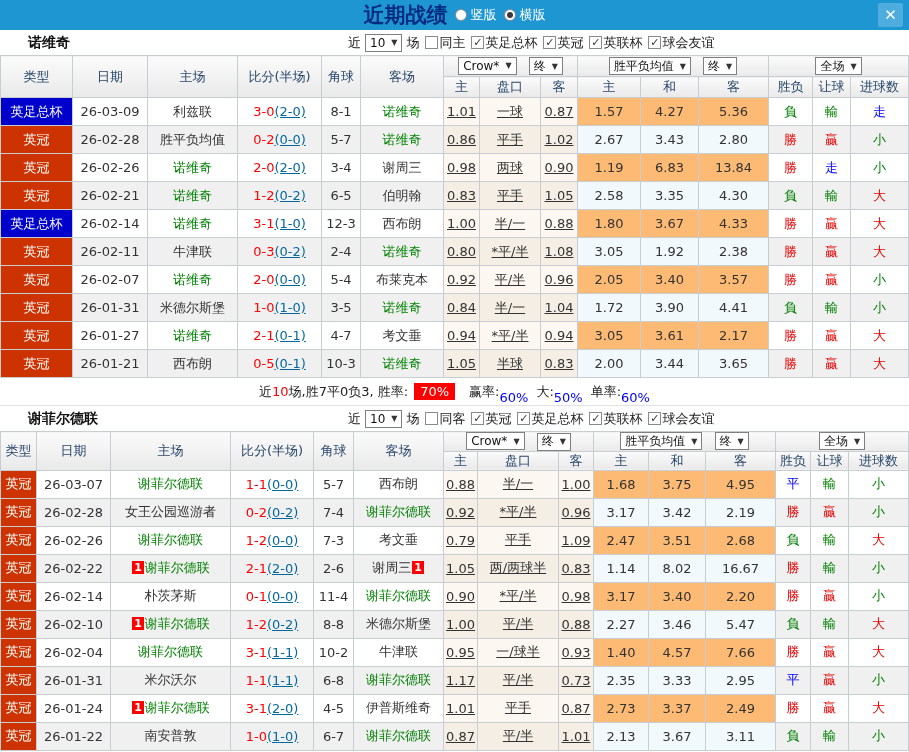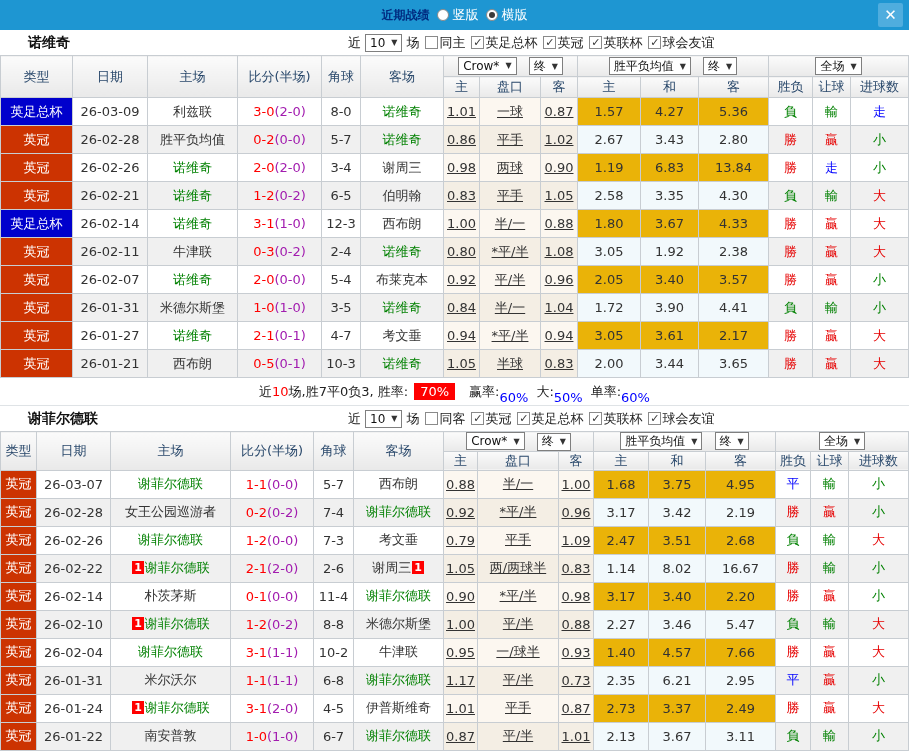--- a/index.html
+++ b/index.html
@@ -3,21 +3,21 @@
 <meta charset="utf-8">
 <style>
   * { box-sizing: border-box; margin: 0; padding: 0; }
   html,body { width: 909px; height: 752px; overflow: hidden; background: #fff;
     font-family: "DejaVu Sans", "Liberation Sans", sans-serif; font-size: 13px; color: #222; }
 
   
   .titlebar { height: 30px; background: #1e96d2; position: relative;
     display: flex; align-items: center; justify-content: center; }
   .title-group { display: flex; align-items: center; gap: 7px; }
-  .win-title { color: #002b80; font-weight: bold; font-size: 12px; }
+  .win-title { color: #002b80; font-weight: bold; font-size: 21px; }
   .radio-opt { display: flex; align-items: center; gap: 4px; color: #fff; font-size: 13px; cursor: pointer; }
   .radio { width: 12px; height: 12px; border-radius: 50%; background: #fff;
     border: 1px solid #8a8a8a; display: inline-block; position: relative; }
   .radio.checked::after { content: ""; position: absolute; left: 2px; top: 2px;
     width: 6px; height: 6px; border-radius: 50%; background: #3a3a3a; }
   .close-btn { position: absolute; right: 6px; top: 3px; width: 25px; height: 24px;
     background: #4fadde; border-radius: 2px; color: #fff; font-weight: bold; font-size: 15px;
     display: flex; align-items: center; justify-content: center; cursor: pointer; }
 
   
@@ -37,24 +37,24 @@
   th, td { border: 1px solid #c8cdd2; text-align: center; overflow: hidden; white-space: nowrap; }
   th { background: linear-gradient(#fbfbfb, #e9e9e9); color: #29486b; font-weight: normal; font-size: 13px; }
   .t1 thead th { height: 21px; }
   .t2 thead th { height: 17px; }
   td { height: 28px; font-size: 13px; color: #333; }
   tbody tr:nth-child(even) { background: #f0f0f0; }
   td.type-league { background: #cc3301; color: #fff; }
   td.type-cup   { background: #0000cc; color: #fff; }
   td.asia { background: #fcf7f0; text-decoration: underline; }
   tbody tr:nth-child(even) td.asia { background: #f4eee4; }
-  td.eu { background: #eab308; }
+  td.eu { background: #fdba74; }
   tbody tr:nth-child(even) td.eu { background: #f2f9fc; }
   .ft { color: #ff0000; }
-  .ht { color: #a21caf; }
+  .ht { color: #0369a1; text-decoration: underline; }
   .self { color: #008000; }
   .card { display: inline-block; background: #ff0000; color: #fff; font-size: 11px; line-height: 13px;
     padding: 0 2px; margin: 0 1px; vertical-align: 1px; font-weight: bold; }
   .c-red { color: #e60000; } .c-green { color: #008000; } .c-blue { color: #0000ff; }
 
   
   .summary { height: 28px; display: flex; align-items: center; justify-content: center;
     font-size: 13px; color: #222; background: #fff; border-bottom: 1px solid #dfe3e6; }
   .summary .num-red { color: #ff0000; }
   .summary .hl { background: #ff0000; color: #fff; padding: 1px 6px; margin: 0 6px; }
@@ -178,21 +178,21 @@
           <th>让球</th>
           <th>进球数</th>
         </tr>
       </thead>
       <tbody>
           <tr>
             <td class="type-cup">英足总杯</td>
             <td>26-03-09</td>
             <td><span>利兹联</span></td>
             <td><span class="ft">3-0</span><span class="ht">(2-0)</span></td>
-            <td>8-0</td>
+            <td>8-1</td>
             <td><span class="self">诺维奇</span></td>
             <td class="asia">1.01</td>
             <td class="asia">一球</td>
             <td class="asia">0.87</td>
             <td class="eu">1.57</td>
             <td class="eu">4.27</td>
             <td class="eu">5.36</td>
             <td class="c-green">負</td>
             <td class="c-green">輸</td>
             <td class="c-blue">走</td>
@@ -587,21 +587,21 @@
             <td class="type-league">英冠</td>
             <td>26-01-31</td>
             <td><span>米尔沃尔</span></td>
             <td><span class="ft">1-1</span><span class="ht">(1-1)</span></td>
             <td>6-8</td>
             <td><span class="self">谢菲尔德联</span></td>
             <td class="asia">1.17</td>
             <td class="asia">平/半</td>
             <td class="asia">0.73</td>
             <td class="eu">2.35</td>
-            <td class="eu">6.21</td>
+            <td class="eu">3.33</td>
             <td class="eu">2.95</td>
             <td class="c-blue">平</td>
             <td class="c-red">贏</td>
             <td class="c-green">小</td>
           </tr>
           <tr>
             <td class="type-league">英冠</td>
             <td>26-01-24</td>
             <td><span class="card">1</span><span class="self">谢菲尔德联</span></td>
             <td><span class="ft">3-1</span><span class="ht">(2-0)</span></td>

